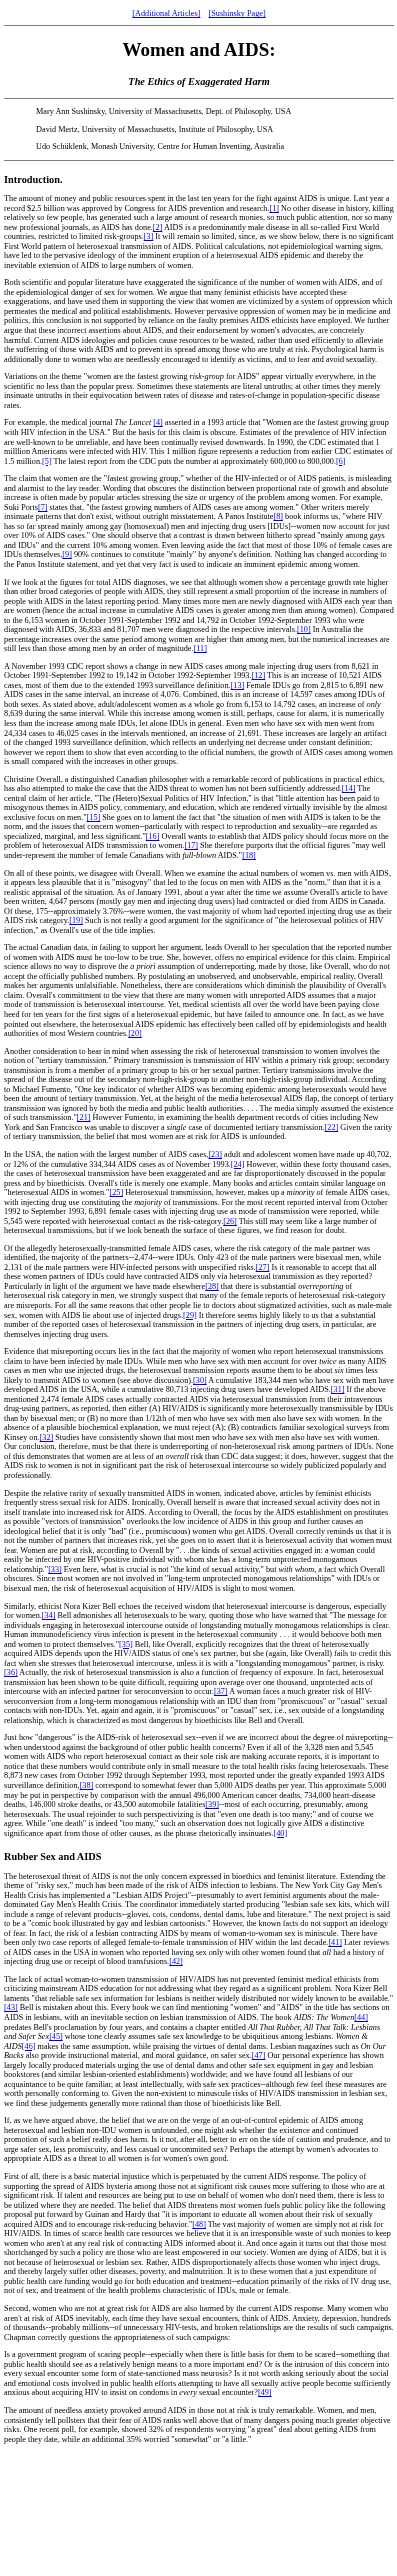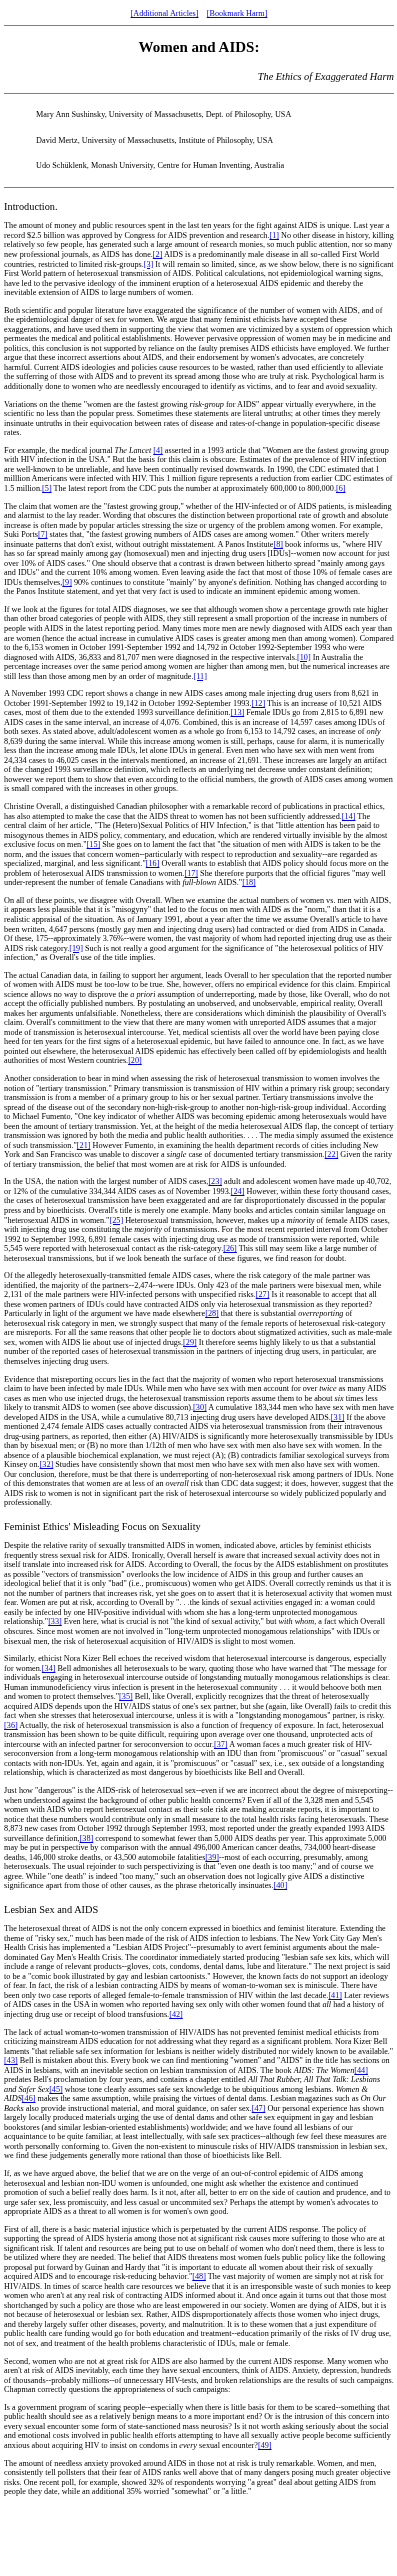--- a/index.html
+++ b/index.html
@@ -10,35 +10,35 @@
     font-size:8.2px;
     line-height:1.16;
     margin:0;
     padding:4.1px;
     width:398px;
     box-sizing:border-box;
   }
   p { margin:8.2px 0; }
   a { color:#0000EE; cursor:pointer; }
   hr.rule { border:0; height:1px; background:#7f7f7f; margin:6.2px 0; }
-  h1.page-title { text-align:center; font-size:15px; font-weight:bold; margin:13.4px 0 9.3px; }
-  h2.page-subtitle { text-align:right; font-size:10.3px; font-weight:normal; font-style:italic; margin:14.4px 0 10.3px; }
-  .author-line { margin:16px 0;padding-left:32px; }
-  h2.section-heading { font-size:10.3px; font-weight:normal; margin:13.4px 0 8.2px; }
+  h1.page-title { text-align:center; font-size:19px; font-weight:bold; margin:13.4px 0 9.3px; }
+  h2.page-subtitle { text-align:center; font-size:10.3px; font-weight:bold; font-style:italic; margin:14.4px 0 10.3px; }
+  .author-line { margin:8px 0;padding-left:32px; }
+  h2.section-heading { font-size:10.3px; font-weight:bold; margin:13.4px 0 8.2px; }
   .top-links { text-align:center; margin:5.2px 0 5.2px; }
 </style>
 </head>
 <body>
 
 <div>
 
   <p class="top-links">
     <a href="#">[Additional Articles]</a>
     <span>&nbsp;&nbsp;</span>
-    <a href="#">[Bookmark Harm]</a>
+    <a href="#">[Sushinsky Page]</a>
   </p>
 
   <hr class="rule">
 
   <h1 class="page-title">Women and AIDS:</h1>
 
   <h2 class="page-subtitle">The Ethics of Exaggerated Harm</h2>
 
   <hr class="rule">
 
@@ -59,25 +59,24 @@
       <p>The claim that women are the "fastest growing group," whether of the HIV-infected or of AIDS patients, is misleading and alarmist to the lay reader. Wording that obscures the distinction between proportional rate of growth and absolute increase is often made by popular articles stressing the size or urgency of the problem among women. For example, Suki Ports<a href="#">[7]</a> states that, "the fastest growing numbers of AIDS cases are among women." Other writers merely insinuate patterns that don't exist, without outright misstatement. A Panos Institute<a href="#">[8]</a> book informs us, "where HIV has so far spread mainly among gay (homosexual) men and injecting drug users [IDUs]--women now account for just over 10% of AIDS cases." One should observe that a contrast is drawn between hitherto spread "mainly among gays and IDUs" and the current 10% among women. Even leaving aside the fact that most of those 10% of female cases are IDUs themselves,<a href="#">[9]</a> 90% continues to constitute "mainly" by anyone's definition. Nothing has changed according to the Panos Institute statement, and yet that very fact is used to indicate an imminent epidemic among women.</p>
       <p>If we look at the figures for total AIDS diagnoses, we see that although women show a percentage growth rate higher than other broad categories of people with AIDS, they still represent a small proportion of the increase in numbers of people with AIDS in the latest reporting period. Many times more men are newly diagnosed with AIDS each year than are women (hence the actual increase in cumulative AIDS cases is greater among men than among women). Compared to the 6,153 women in October 1991-September 1992 and 14,792 in October 1992-September 1993 who were diagnosed with AIDS, 36,833 and 81,707 men were diagnosed in the respective intervals.<a href="#">[10]</a> In Australia the percentage increases over the same period among women are higher than among men, but the numerical increases are still less than those among men by an order of magnitude.<a href="#">[11]</a></p>
       <p>A November 1993 CDC report shows a change in new AIDS cases among male injecting drug users from 8,621 in October 1991-September 1992 to 19,142 in October 1992-September 1993.<a href="#">[12]</a> This is an increase of 10,521 AIDS cases, most of them due to the extended 1993 surveillance definition.<a href="#">[13]</a> Female IDUs go from 2,815 to 6,891 new AIDS cases in the same interval, an increase of 4,076. Combined, this is an increase of 14,597 cases among IDUs of both sexes. As stated above, adult/adolescent women as a whole go from 6,153 to 14,792 cases, an increase of <em>only</em> 8,639 during the same interval. While this increase among women is still, perhaps, cause for alarm, it is numerically less than the increase among male IDUs, let alone IDUs in general. Even men who have sex with men went from 24,334 cases to 46,025 cases in the intervals mentioned, an increase of 21,691. These increases are largely an artifact of the changed 1993 surveillance definition, which reflects an underlying net decrease under constant definition; however we report them to show that even according to the official numbers, the growth of AIDS cases among women is small compared with the increases in other groups.</p>
       <p>Christine Overall, a distinguished Canadian philosopher with a remarkable record of publications in practical ethics, has also attempted to make the case that the AIDS threat to women has not been sufficiently addressed.<a href="#">[14]</a> The central claim of her article, "The (Hetero)Sexual Politics of HIV Infection," is that "little attention has been paid to misogynous themes in AIDS policy, commentary, and education, which are rendered virtually invisible by the almost exclusive focus on men."<a href="#">[15]</a> She goes on to lament the fact that "the situation of men with AIDS is taken to be the norm, and the issues that concern women--particularly with respect to reproduction and sexuality--are regarded as specialized, marginal, and less significant."<a href="#">[16]</a> Overall wants to establish that AIDS policy should focus more on the problem of heterosexual AIDS transmission to women.<a href="#">[17]</a> She therefore purports that the official figures "may well under-represent the number of female Canadians with <em>full-blown</em> AIDS."<a href="#">[18]</a></p>
       <p>On all of these points, we disagree with Overall. When we examine the actual numbers of women vs. men with AIDS, it appears less plausible that it is "misogyny" that led to the focus on men with AIDS as the "norm," than that it is a realistic appraisal of the situation. As of January 1991, about a year after the time we assume Overall's article to have been written, 4,647 persons (mostly gay men and injecting drug users) had contracted or died from AIDS in Canada. Of these, 175--approximately 3.76%--were women, the vast majority of whom had reported injecting drug use as their AIDS risk category.<a href="#">[19]</a> Such is not really a good argument for the significance of "the heterosexual politics of HIV infection," as Overall's use of the title implies.</p>
       <p>The actual Canadian data, in failing to support her argument, leads Overall to her speculation that the reported number of women with AIDS must be too-low to be true. She, however, offers no empirical evidence for this claim. Empirical science allows no way to disprove the <em>a priori</em> assumption of underreporting, made by those, like Overall, who do not accept the officially published numbers. By postulating an unobserved, and unobservable, empirical reality, Overall makes her arguments unfalsifiable. Nonetheless, there are considerations which diminish the plausibility of Overall's claim. Overall's committment to the view that there are many women with unreported AIDS assumes that a major mode of transmission is heterosexual intercourse. Yet, medical scientists all over the world have been paying close heed for ten years for the first signs of a heterosexual epidemic, but have failed to announce one. In fact, as we have pointed out elsewhere, the heterosexual AIDS epidemic has effectively been called off by epidemiologists and health authorities of most Western countries.<a href="#">[20]</a></p>
       <p>Another consideration to bear in mind when assessing the risk of heterosexual transmission to women involves the notion of "tertiary transmission." Primary transmission is transmission of HIV within a primary risk group; secondary transmission is from a member of a primary group to his or her sexual partner. Tertiary transmissions involve the spread of the disease out of the secondary non-high-risk-group to another non-high-risk-group individual. According to Michael Fumento, "One key indicator of whether AIDS was becoming epidemic among heterosexuals would have been the amount of tertiary transmission. Yet, at the height of the media heterosexual AIDS flap, the concept of tertiary transmission was ignored by both the media and public health authorities. . . . The media simply assumed the existence of such transmission."<a href="#">[21]</a> However Fumento, in examining the health department records of cities including New York and San Francisco was unable to discover a <em>single</em> case of documented tertiary transmission.<a href="#">[22]</a> Given the rarity of tertiary transmission, the belief that most women are at risk for AIDS is unfounded.</p>
       <p>In the USA, the nation with the largest number of AIDS cases,<a href="#">[23]</a> adult and adolescent women have made up 40,702, or 12% of the cumulative 334,344 AIDS cases as of November 1993.<a href="#">[24]</a> However, within these forty thousand cases, the cases of heterosexual transmission have been exaggerated and are far disproportionately discussed in the popular press and by bioethicists. Overall's title is merely one example. Many books and articles contain similar language on "heterosexual AIDS in women."<a href="#">[25]</a> Heterosexual transmission, however, makes up a <em>minority</em> of female AIDS cases, with injecting drug use constituting the <em>majority</em> of transmissions. For the most recent reported interval from October 1992 to September 1993, 6,891 female cases with injecting drug use as mode of transmission were reported, while 5,545 were reported with heterosexual contact as the risk-category.<a href="#">[26]</a> This still may seem like a large number of heterosexual transmissions, but if we look beneath the surface of these figures, we find reason for doubt.</p>
       <p>Of the allegedly heterosexually-transmitted female AIDS cases, where the risk category of the male partner was identified, the majority of the partners--2,474--were IDUs. Only 423 of the male partners were bisexual men, while 2,131 of the male partners were HIV-infected persons with unspecified risks.<a href="#">[27]</a> Is it reasonable to accept that all these women partners of IDUs could have contracted AIDS only via heterosexual transmission as they reported? Particularly in light of the argument we have made elsewhere<a href="#">[28]</a> that there is substantial <em>overreporting</em> of heterosexual risk category in men, we strongly suspect that many of the female reports of heterosexual risk-category are misreports. For all the same reasons that other people lie to doctors about stigmatized activities, such as male-male sex, women with AIDS lie about use of injected drugs.<a href="#">[29]</a> It therefore seems highly likely to us that a substantial number of the reported cases of heterosexual transmission in the partners of injecting drug users, in particular, are themselves injecting drug users.</p>
       <p>Evidence that misreporting occurs lies in the fact that the majority of women who report heterosexual transmissions claim to have been infected by male IDUs. While men who have sex with men account for over <em>twice</em> as many AIDS cases as men who use injected drugs, the heterosexual transmission reports assume them to be about <em>six</em> times less likely to transmit AIDS to women (see above discussion).<a href="#">[30]</a> A cumulative 183,344 men who have sex with men have developed AIDS in the USA, while a cumulative 80,713 injecting drug users have developed AIDS.<a href="#">[31]</a> If the above mentioned 2,474 female AIDS cases actually contracted AIDS via heterosexual transmission from their intravenous drug-using partners, as reported, then either (A) HIV/AIDS is significantly more heterosexually transmissible by IDUs than by bisexual men; or (B) no more than 1/12th of men who have sex with men also have sex with women. In the absence of a plausible biochemical explanation, we must reject (A); (B) contradicts familiar sexological surveys from Kinsey on.<a href="#">[32]</a> Studies have consistently shown that most men who have sex with men also have sex with women. Our conclusion, therefore, must be that there is underreporting of non-heterosexual risk among partners of IDUs. None of this demonstrates that women are at less of an <em>overall</em> risk than CDC data suggest; it does, however, suggest that the AIDS risk to women is not in significant part the risk of heterosexual intercourse so widely publicized popularly and professionally.</p>
-      <h2 class="section-heading">Feminist Ethics' Misleading Focus on Sexuality</h2>
       <p>Despite the relative rarity of sexually transmitted AIDS in women, indicated above, articles by feminist ethicists frequently stress sexual risk for AIDS. Ironically, Overall herself is aware that increased sexual activity does not in itself translate into increased risk for AIDS. According to Overall, the focus by the AIDS establishment on prostitutes as possible "vectors of transmission" overlooks the low incidence of AIDS in this group and further causes an ideological belief that it is only "bad" (i.e., promiscuous) women who get AIDS. Overall correctly reminds us that it is not the number of partners that increases risk, yet she goes on to assert that it is heterosexual activity that women must fear. Women are put at risk, according to Overall by ". . .the kinds of sexual activities engaged in: a woman could easily be infected by one HIV-positive individual with whom she has a long-term unprotected monogamous relationship."<a href="#">[33]</a> Even here, what is crucial is not "the kind of sexual activity," but <em>with whom</em>, a fact which Overall obscures. Since most women are not involved in "long-term unprotected monogamous relationships" with IDUs or bisexual men, the risk of heterosexual acquisition of HIV/AIDS is slight to most women.</p>
       <p>Similarly, ethicist Nora Kizer Bell echoes the received wisdom that heterosexual intercourse is dangerous, especially for women.<a href="#">[34]</a> Bell admonishes all heterosexuals to be wary, quoting those who have warned that "The message for individuals engaging in heterosexual intercourse outside of longstanding mutually monogamous relationships is clear. Human immunodeficiency virus infection is present in the heterosexual community . . . it would behoove both men and women to protect themselves."<a href="#">[35]</a> Bell, like Overall, explicitly recognizes that the threat of heterosexually acquired AIDS depends upon the HIV/AIDS status of one's sex partner, but she (again, like Overall) fails to credit this fact when she stresses that heterosexual intercourse, unless it is with a "longstanding monogamous" partner, is risky.<a href="#">[36]</a> Actually, the risk of heterosexual transmission is also a function of frequency of exposure. In fact, heterosexual transmission has been shown to be quite difficult, requiring upon average over one thousand, unprotected acts of intercourse with an infected partner for seroconversion to occur.<a href="#">[37]</a> A woman faces a much greater risk of HIV-seroconversion from a long-term monogamous relationship with an IDU than from "promiscuous" or "casual" sexual contacts with non-IDUs. Yet, again and again, it is "promiscuous" or "casual" sex, i.e., sex outside of a longstanding relationship, which is characterized as most dangerous by bioethicists like Bell and Overall.</p>
       <p>Just how "dangerous" is the AIDS-risk of heterosexual sex--even if we are incorrect about the degree of misreporting--when understood against the background of other public health concerns? Even if all of the 3,328 men and 5,545 women with AIDS who report heterosexual contact as their sole risk are making accurate reports, it is important to notice that these numbers would contribute only in small measure to the total health risks facing heterosexuals. These 8,873 new cases from October 1992 through September 1993, most reported under the greatly expanded 1993 AIDS surveillance definition,<a href="#">[38]</a> correspond to somewhat fewer than 5,000 AIDS deaths per year. This approximate 5,000 may be put in perspective by comparison with the annual 496,000 American cancer deaths, 734,000 heart-disease deaths, 146,000 stroke deaths, or 43,500 automobile fatalities<a href="#">[39]</a>--most of each occurring, presumably, among heterosexuals. The usual rejoinder to such perspectivizing is that "even one death is too many;" and of course we agree. While "one death" is indeed "too many," such an observation does not logically give AIDS a distinctive significance apart from those of other causes, as the phrase rhetorically insinuates.<a href="#">[40]</a></p>
-      <h2 class="section-heading">Lesbian Sex and AIDS</h2>
+      <h2 class="section-heading">Rubber Sex and AIDS</h2>
       <p>The heterosexual threat of AIDS is not the only concern expressed in bioethics and feminist literature. Extending the theme of "risky sex," much has been made of the risk of AIDS infection to lesbians. The New York City Gay Men's Health Crisis has implemented a "Lesbian AIDS Project"--presumably to avert feminist arguments about the male-dominated Gay Men's Health Crisis. The coordinator immediately started producing "lesbian safe sex kits, which will include a range of relevant products--gloves, cots, condoms, dental dams, lube and literature." The next project is said to be a "comic book illustrated by gay and lesbian cartoonists." However, the known facts do not support an ideology of fear. In fact, the risk of a lesbian contracting AIDS by means of woman-to-woman sex is miniscule. There have been only two case reports of alleged female-to-female transmission of HIV within the last decade.<a href="#">[41]</a> Later reviews of AIDS cases in the USA in women who reported having sex only with other women found that <em>all</em> had a history of injecting drug use or receipt of blood transfusions.<a href="#">[42]</a></p>
       <p>The lack of actual woman-to-women transmission of HIV/AIDS has not prevented feminist medical ethicists from criticizing mainstream AIDS education for not addressing what they regard as a significant problem. Nora Kizer Bell laments "that reliable safe sex information for lesbians is neither widely distributed nor widely known to be available."<a href="#">[43]</a> Bell is mistaken about this. Every book we can find mentioning "women" and "AIDS" in the title has sections on AIDS in lesbians, with an inevitable section on lesbian transmission of AIDS. The book <em>AIDS: The Women</em><a href="#">[44]</a> predates Bell's proclamation by four years, and contains a chapter entitled <em>All That Rubber, All That Talk: Lesbians and Safer Sex</em><a href="#">[45]</a> whose tone clearly assumes safe sex knowledge to be ubiquitious among lesbians. <em>Women &amp; AIDS</em><a href="#">[46]</a> makes the same assumption, while praising the virtues of dental dams. Lesbian magazines such as <em>On Our Backs</em> also provide instructional material, and moral guidance, on safer sex.<a href="#">[47]</a> Our personal experience has shown largely locally produced materials urging the use of dental dams and other safe sex equipment in gay and lesbian bookstores (and similar lesbian-oriented establishments) worldwide; and we have found all lesbians of our acquaintance to be quite familiar, at least intellectually, with safe sex practices--although few feel these measures are worth personally conforming to. Given the non-existent to minuscule risks of HIV/AIDS transmission in lesbian sex, we find these judgements generally more rational than those of bioethicists like Bell.</p>
       <p>If, as we have argued above, the belief that we are on the verge of an out-of-control epidemic of AIDS among heterosexual and lesbian non-IDU women is unfounded, one might ask whether the existence and continued promotion of such a belief really does harm. Is it not, after all, better to err on the side of caution and prudence, and to urge safer sex, less promiscuity, and less casual or uncommited sex? Perhaps the attempt by women's advocates to appropriate AIDS as a threat to all women is for women's own good.</p>
       <p>First of all, there is a basic material injustice which is perpetuated by the current AIDS response. The policy of supporting the spread of AIDS hysteria among those not at significant risk causes more suffering to those who are at significant risk. If talent and resources are being put to use on behalf of women who don't need them, there is less to be utilized where they are needed. The belief that AIDS threatens most women fuels public policy like the following proposal put forward by Guinan and Hardy that "it is important to educate all women about their risk of sexually acquired AIDS and to encourage risk-reducing behavior."<a href="#">[48]</a> The vast majority of women are simply not at risk for HIV/AIDS. In times of scarce health care resources we believe that it is an irresponsible waste of such monies to keep women who aren't at any real risk of contracting AIDS informed about it. And once again it turns out that those most shortchanged by such a policy are those who are least empowered in our society. Women are dying of AIDS, but it is not because of heterosexual or lesbian sex. Rather, AIDS disproportionately affects those women who inject drugs, and thereby largely suffer other diseases, poverty, and malnutrition. It is to these women that a just expenditure of public health care funding would go for both education and treatment--education primarily of the risks of IV drug use, not of sex, and treatment of the health problems characteristic of IDUs, male or female.</p>
       <p>Second, women who are not at great risk for AIDS are also harmed by the current AIDS response. Many women who aren't at risk of AIDS inevitably, each time they have sexual encounters, think of AIDS. Anxiety, depression, hundreds of thousands--probably millions--of unnecessary HIV-tests, and broken relationships are the results of such campaigns. Chapman correctly questions the appropriateness of such campaigns:</p>
       <p>Is a government program of scaring people--especially when there is little basis for them to be scared--something that public health should see as a relatively benign means to a more important end? Or is the intrusion of this concern into every sexual encounter some form of state-sanctioned mass neurosis? Is it not worth asking seriously about the social and emotional costs involved in public health efforts attempting to have all sexually active people become sufficiently anxious about acquiring HIV to insist on condoms in <em>every</em> sexual encounter?<a href="#">[49]</a></p>
       <p>The amount of needless anxiety provoked around AIDS in those not at risk is truly remarkable. Women, and men, consistently tell pollsters that their fear of AIDS ranks well above that of many dangers posing much greater objective risks. One recent poll, for example, showed 32% of respondents worrying "a great" deal about getting AIDS from people they date, while an additional 35% worried "somewhat" or "a little."</p>
     </div>
 
 </div>

